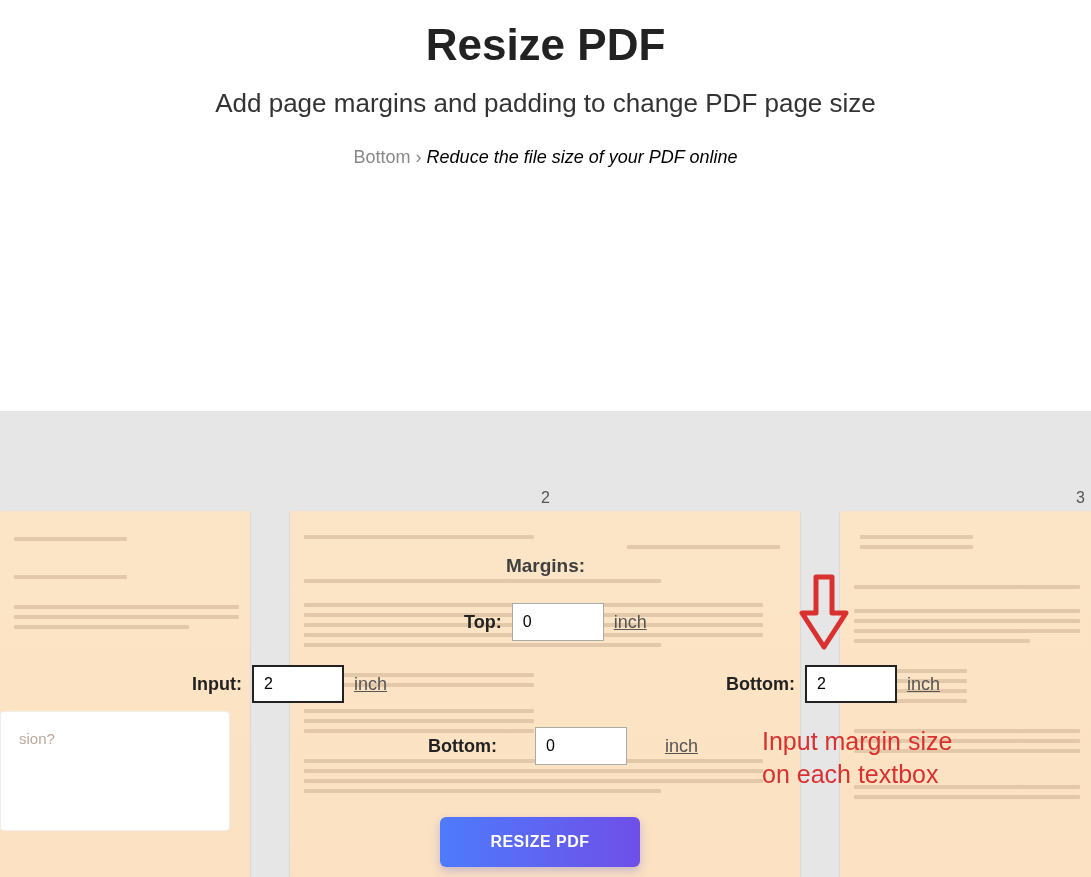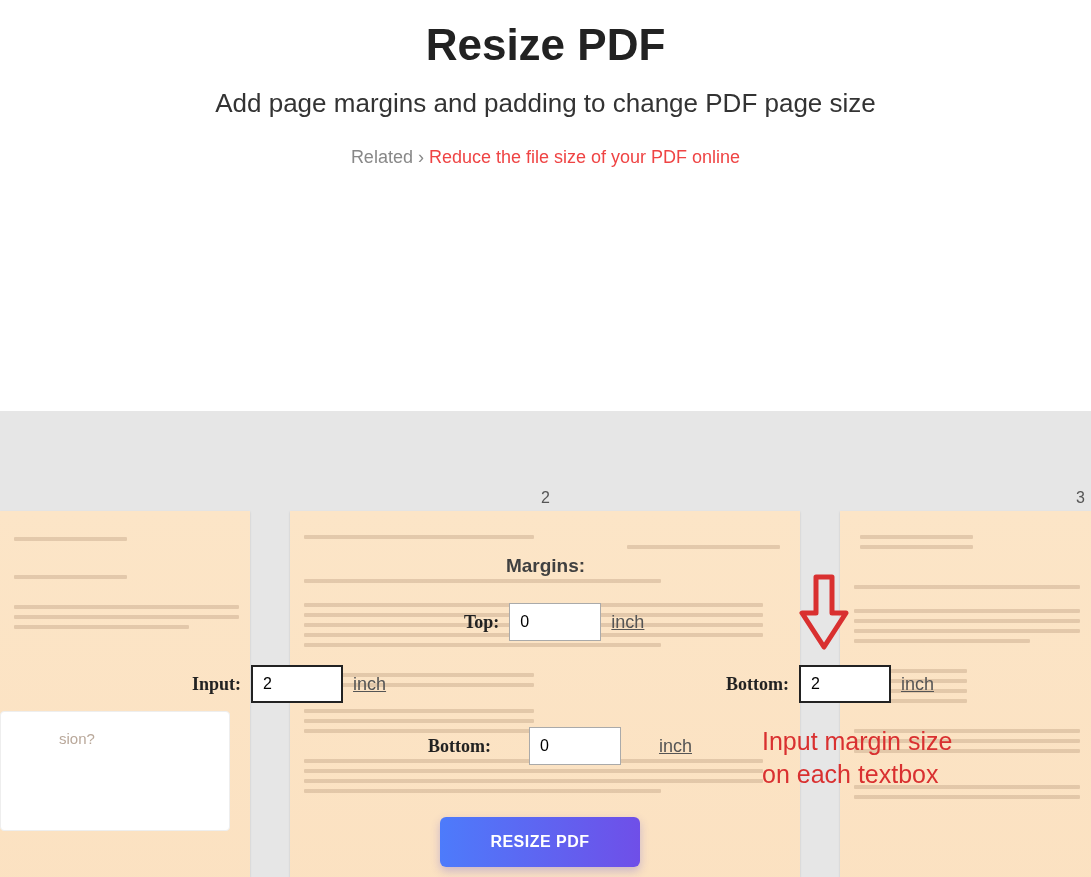--- a/index.html
+++ b/index.html
@@ -26,22 +26,23 @@
     font-size: 26px;
     font-weight: 400;
     color: #333;
     margin-bottom: 28px;
   }
   .related-row {
     font-size: 18px;
     color: #888;
   }
   .related-link {
-    color: #ef4444;
+    color: #000000;
     text-decoration: none;
+    font-style: italic;
   }
 
   .stage {
     position: absolute;
     left: 0; right: 0;
     top: 411px;
     bottom: 0;
     background: #e6e6e6;
   }
   .page-num {
@@ -73,21 +74,21 @@
     border-radius: 1px;
   }
   .fake-line.short { width: 45%; }
   .fake-line.mid { width: 70%; }
   .fake-line.long { width: 90%; }
 
   .leftp .panel {
     position: absolute; top: 200px; left: 0; right: 20px; height: 120px;
     background: #fff; border: 1px solid #eee; border-radius: 4px; padding: 18px;
   }
-  .panel .pline { font-size: 15px; color: #b9a89a; margin-left: 40px; }
+  .panel .pline { font-size: 15px; color: #b9a89a; }
 
   .controls {
     position: absolute;
     top: 100px;
     left: 0; right: 0;
     bottom: 0;
     z-index: 5;
   }
   .margins-label {
     position: absolute;
@@ -99,21 +100,20 @@
   .field-group {
     position: absolute;
     display: flex;
     align-items: center;
     gap: 10px;
   }
   .field-label {
     font-size: 18px;
     font-weight: 700;
     color: #222;
-    font-family: Liberation Serif, serif;
   }
   .field-input {
     width: 92px;
     height: 38px;
     border: 2px solid #222;
     background: #fff;
     font-size: 16px;
     padding: 0 10px;
     outline: none;
   }
@@ -165,21 +165,21 @@
     z-index: 10;
   }
 </style>
 </head>
 <body>
 
 <div class="header">
   <h1 class="title">Resize PDF</h1>
   <div class="subtitle">Add page margins and padding to change PDF page size</div>
   <div class="related-row">
-    <span>Related ›</span>
+    <span>Bottom ›</span>
     <a href="#" class="related-link">Reduce the file size of your PDF online</a>
   </div>
 </div>
 
 <div class="stage">
 
   <div class="page-num center">2</div>
   <div class="page-num right">3</div>
 
   <div class="page-preview leftp">

